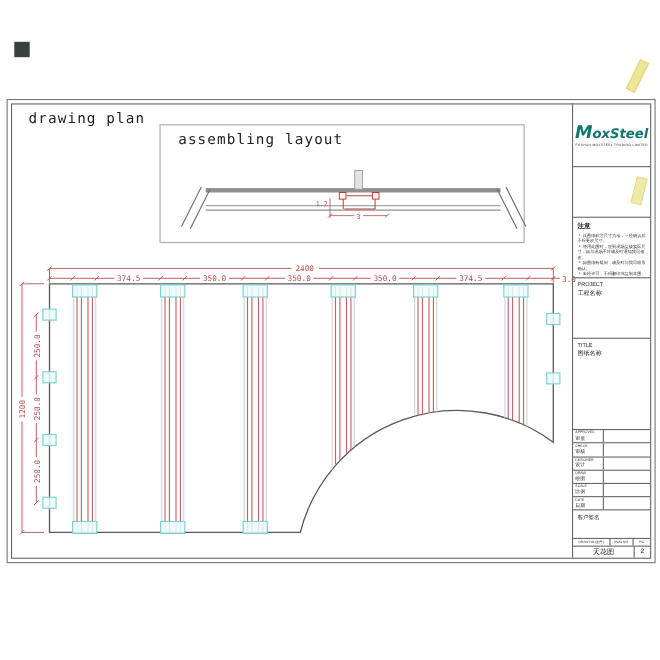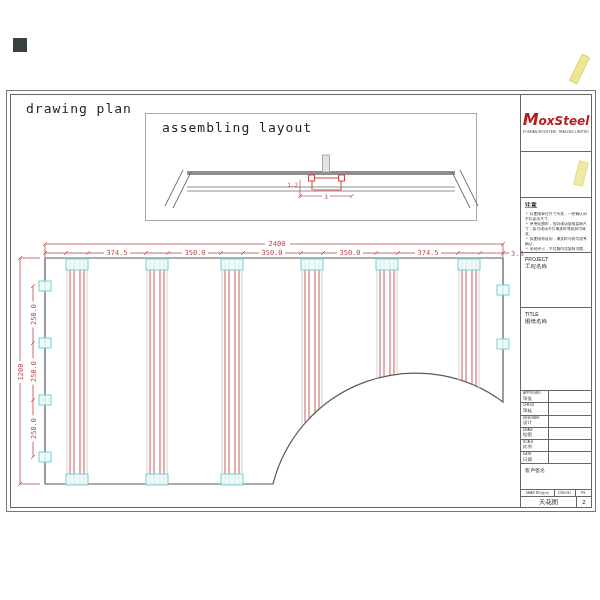--- a/index.html
+++ b/index.html
@@ -6,21 +6,21 @@
   .sheet{position:relative;width:600px;height:600px;background:#ffffff;overflow:hidden;
          font-family:"DejaVu Sans Mono", monospace;}
   .abs{position:absolute;}
   .cad-label{color:#222;font-size:13px;letter-spacing:1px;white-space:nowrap;}
   
   .tblock{position:absolute;left:520px;top:94px;width:71px;height:413px;box-sizing:border-box;
           border-left:1px solid #666;display:flex;flex-direction:column;
           font-family:"Liberation Sans", sans-serif;color:#222;}
   .tb-sec{box-sizing:border-box;border-bottom:1px solid #666;position:relative;overflow:hidden;}
   .logo-cell{height:58px;display:flex;flex-direction:column;align-items:center;justify-content:center;}
-  .brand{font-weight:800;font-size:12px;letter-spacing:0;color:#b91c1c;font-family:"DejaVu Sans", sans-serif;font-style:italic;}
+  .brand{font-weight:800;font-size:12px;letter-spacing:0;color:#0f766e;font-family:"DejaVu Sans", sans-serif;font-style:italic;}
   .brand .bigM{font-size:16px;font-style:italic;}
   .brand-sub{font-size:3px;letter-spacing:.3px;color:#333;margin-top:1px;white-space:nowrap;}
   .misc-cell{height:46px;}
   .notes-cell{height:55px;padding:3px 4px;}
   .notes-head{font-size:6px;font-weight:bold;margin-bottom:2px;}
   .note-line{font-size:3.8px;line-height:5px;color:#333;}
   .proj-cell{height:55px;padding:3px 4px;}
   .sec-en{font-size:5px;color:#222;}
   .sec-zh{font-size:5.5px;color:#222;margin-top:1px;}
   .title-cell{height:84px;padding:3px 4px;}

